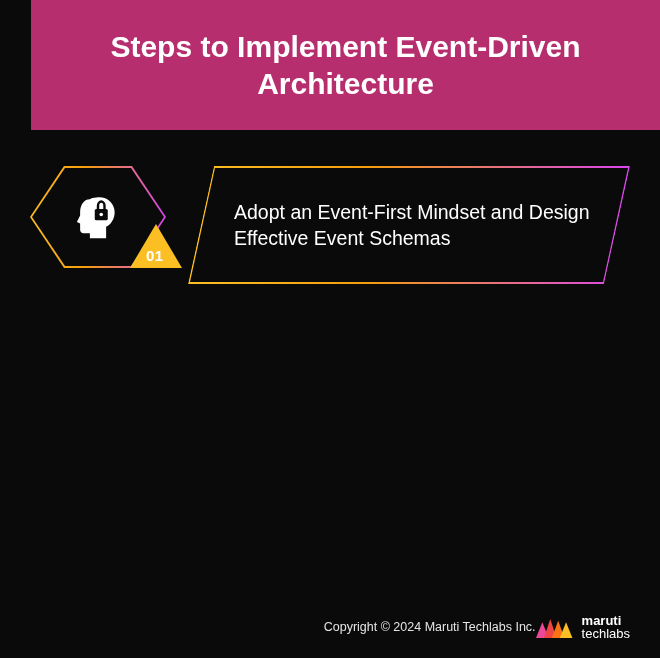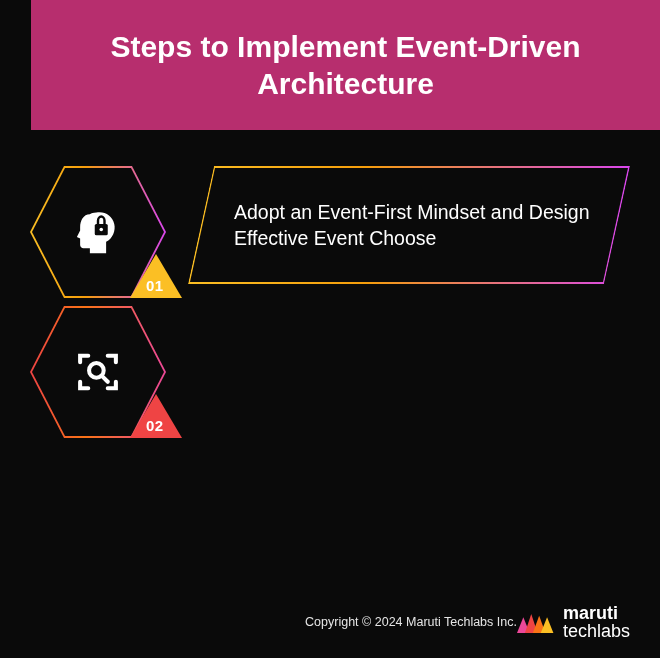--- a/index.html
+++ b/index.html
@@ -33,21 +33,21 @@
   .step {
     position: relative;
     height: 118px;
     margin-bottom: 22px;
     display: flex;
     align-items: stretch;
   }
   .hex-wrap {
     position: relative;
     width: 136px;
-    height: 132px;
+    height: 102px;
     flex: 0 0 136px;
   }
   .hexagon {
     position: absolute;
     inset: 0;
     clip-path: polygon(25% 0%, 75% 0%, 100% 50%, 75% 100%, 25% 100%, 0% 50%);
   }
   .hex-outer { background: var(--grad); }
   .hex-inner {
     position: absolute;
@@ -125,21 +125,21 @@
     font-size: 12.5px;
     font-weight: 400;
   }
   .logo {
     display: flex;
     align-items: center;
     gap: 8px;
   }
   .logo-text {
     color: #fff;
-    font-size: 18px;
+    font-size: 13px;
     font-weight: 700;
     line-height: 1;
   }
   .logo-text .sub { font-weight: 400; display:block; }
 
   .icon-svg { width: 52px; height: 52px; }
 </style>
 </head>
 <body>
 
@@ -159,41 +159,26 @@
           <path d="M32 22 L32 18 C32 15 34 13 36 13 C38 13 40 15 40 18 L40 22" stroke="#0a0a0a" stroke-width="3" fill="none"></path>
           <circle cx="36" cy="29" r="2.2" fill="#fff"></circle>
         </svg>
       </div>
       <div class="tri tri1"></div>
       <div class="num">01</div>
     </div>
     <div class="content-box">
       <div class="content-border"></div>
       <div class="content-inner">
-        <div class="content-text">Adopt an Event-First Mindset and Design Effective Event Choose</div>
+        <div class="content-text">Adopt an Event-First Mindset and Design Effective Event Schemas</div>
       </div>
     </div>
   </div>
 
   <div class="step step2">
-    <div class="hex-wrap">
-      <div class="hexagon hex-outer"></div>
-      <div class="hex-inner">
-        <svg class="icon-svg" viewBox="0 0 64 64">
-          <path d="M10 20 L10 12 L20 12" stroke="#fff" stroke-width="5" fill="none" stroke-linecap="round"></path>
-          <path d="M44 12 L54 12 L54 20" stroke="#fff" stroke-width="5" fill="none" stroke-linecap="round"></path>
-          <path d="M54 44 L54 52 L44 52" stroke="#fff" stroke-width="5" fill="none" stroke-linecap="round"></path>
-          <path d="M20 52 L10 52 L10 44" stroke="#fff" stroke-width="5" fill="none" stroke-linecap="round"></path>
-          <circle cx="30" cy="30" r="9" stroke="#fff" stroke-width="5" fill="none"></circle>
-          <line x1="37" y1="37" x2="44" y2="44" stroke="#fff" stroke-width="5" stroke-linecap="round"></line>
-        </svg>
-      </div>
-      <div class="tri tri2"></div>
-      <div class="num">02</div>
-    </div>
   </div>
 
   <div class="step step3">
   </div>
 
 </div>
 
 <div class="footer">
   <div class="copyright">Copyright © 2024 Maruti Techlabs Inc.</div>
   <div class="logo">

